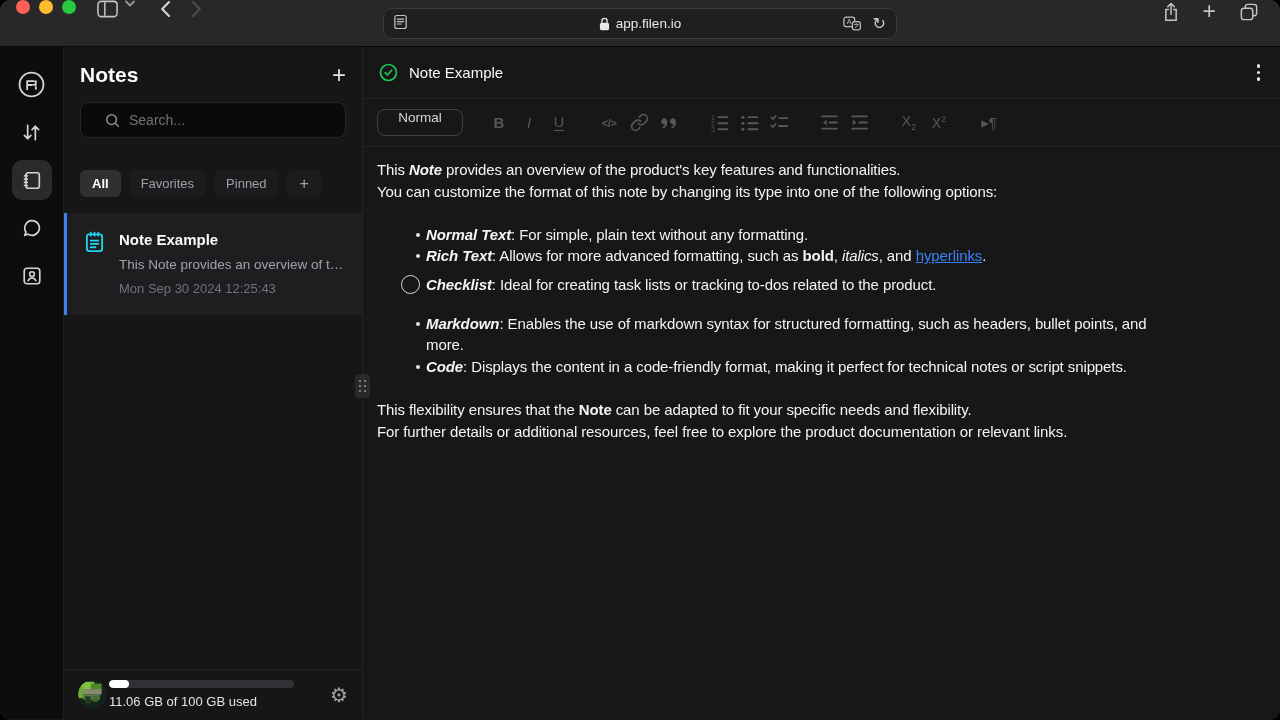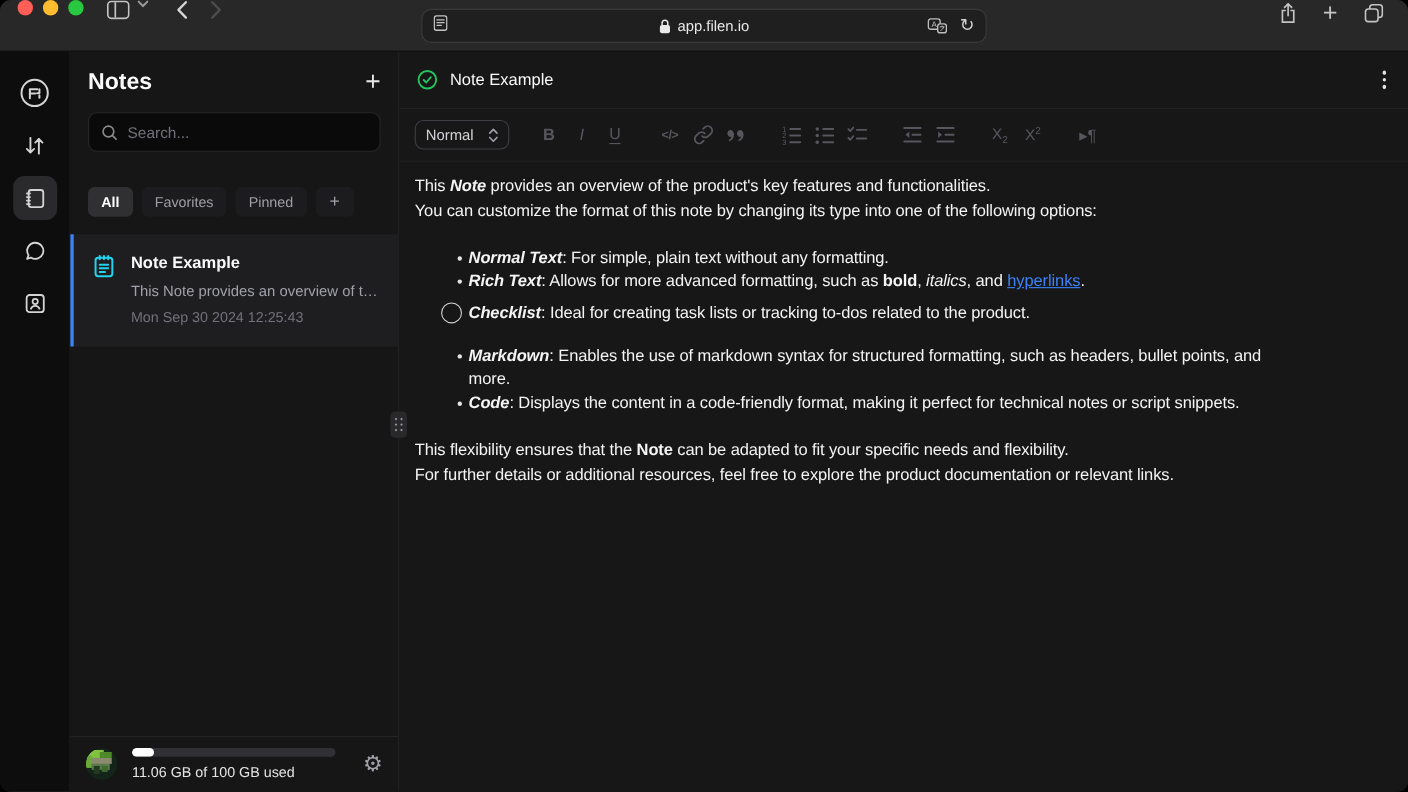--- a/index.html
+++ b/index.html
@@ -28,50 +28,50 @@
   
   .app{display:flex;height:672px;}
   .rail{width:64px;background:#0d0d0d;border-right:1px solid #1d1d1d;display:flex;flex-direction:column;align-items:center;padding-top:17px;gap:8px;}
   .rail-item{width:40px;height:40px;border-radius:10px;display:flex;align-items:center;justify-content:center;color:#d4d4d4;}
   .rail-item.active{background:#2a2a2c;}
   .panel{position:relative;width:299px;background:#161616;border-right:1px solid #232323;}
   .panel-inner{padding:16px 16px 0;}
   .panel-head{display:flex;align-items:center;justify-content:space-between;}
   .panel-title{font-size:21px;font-weight:700;color:#fafafa;}
   .panel-plus{font-size:24px;font-weight:300;color:#e4e4e7;line-height:1;background:none;border:none;}
-  .searchbox{margin-top:15px;height:36px;background:#0a0a0a;border:1px solid #27272a;border-radius:8px;display:flex;align-items:center;padding:0 11px;gap:9px;color:#8a8a8a;}
+  .searchbox{margin-top:15px;height:36px;background:#0a0a0a;border:1px solid #27272a;border-radius:8px;display:flex;align-items:center;padding:0 24px;gap:9px;color:#8a8a8a;}
   .searchbox input{flex:1;background:none;border:none;outline:none;color:#e4e4e7;font-size:14px;font-family:inherit;}
   .searchbox input::placeholder{color:#71717a;}
   .chips{margin-top:32px;display:flex;gap:8px;}
   .chip{height:27px;padding:0 12px;border-radius:6px;background:#1c1c1e;color:#9f9fa6;font-size:13px;display:flex;align-items:center;border:none;font-family:inherit;}
   .chip.active{background:#303033;color:#fff;font-weight:700;}
   .chip-plus{padding:0 13px;font-size:16px;color:#a1a1aa;}
   .note-list{margin-top:16px;}
   .note-item{display:flex;background:#1e1e21;border-left:3px solid #3b82f6;padding:16px 14px 16px 17px;cursor:default;}
   .note-item .nicon{flex:0 0 auto;margin-right:14px;margin-top:2px;}
   .note-meta{min-width:0;}
   .note-title{font-size:15px;font-weight:600;color:#fafafa;line-height:22px;}
   .note-prev{margin-top:4px;font-size:13.5px;color:#a1a1aa;line-height:20px;white-space:nowrap;overflow:hidden;text-overflow:ellipsis;}
   .note-date{margin-top:4px;font-size:13px;color:#71717a;line-height:20px;}
   .panel-foot{position:absolute;left:0;right:0;bottom:0;height:50px;border-top:1px solid #232323;display:flex;align-items:center;padding:0 14px;}
   .avatar{width:29px;height:29px;border-radius:50%;overflow:hidden;flex:0 0 auto;}
-  .store{margin-left:13px;flex:1;}
+  .store{margin-left:2px;flex:1;}
   .bar{width:185px;height:8px;border-radius:4px;background:#303035;overflow:hidden;margin-bottom:6px;}
   .bar-fill{height:100%;background:#fff;border-radius:4px;}
   .store-text{font-size:13px;color:#e4e4e7;}
   .gear{margin-left:auto;font-size:20px;color:#a1a1aa;line-height:1;background:none;border:none;}
 
   
   .main{position:relative;flex:1;background:#171717;display:flex;flex-direction:column;}
   .main-head{height:52px;border-bottom:1px solid #242428;display:flex;align-items:center;padding:0 16px;gap:11px;}
   .main-title{font-size:15px;color:#fafafa;}
   .kebab{margin-left:auto;display:flex;flex-direction:column;gap:3px;background:none;border:none;padding:4px;}
   .kebab i{width:3.5px;height:3.5px;border-radius:50%;background:#e4e4e7;}
   .toolbar{height:48px;border-bottom:1px solid #242428;display:flex;align-items:center;padding-left:14px;}
-  .block-select{height:27px;min-width:86px;border:1px solid #3f3f46;border-radius:8px;background:none;color:#d4d4d8;font-size:13.5px;display:flex;align-items:center;justify-content:space-between;padding:0 9px;gap:10px;font-family:inherit;}
+  .block-select{height:27px;min-width:86px;border:1px solid #3f3f46;border-radius:8px;background:none;color:#d4d4d8;font-size:13.5px;display:flex;align-items:center;justify-content:space-between;padding:0 9px;gap:10px;font-family:inherit;flex-direction:column;}
   .tb-group{display:flex;gap:2px;margin-left:22px;}
   .tbtn{width:28px;height:28px;border-radius:6px;border:none;background:none;color:#56565e;display:flex;align-items:center;justify-content:center;font-family:inherit;}
   .tbsvg{width:19px;height:19px;display:block;}
   .tb-b{font-weight:800;font-size:15px;}
   .tb-i{font-style:italic;font-weight:500;font-size:15px;}
   .tb-u{font-size:14.5px;border-bottom:1.5px solid currentColor;padding-bottom:0px;line-height:15px;}
   .tb-code{font-size:11.5px;font-weight:700;letter-spacing:-0.5px;}
   .tb-x{font-size:14px;}
   .tb-x sub,.tb-x sup{font-size:9px;}
   .tb-p{font-size:15px;}

